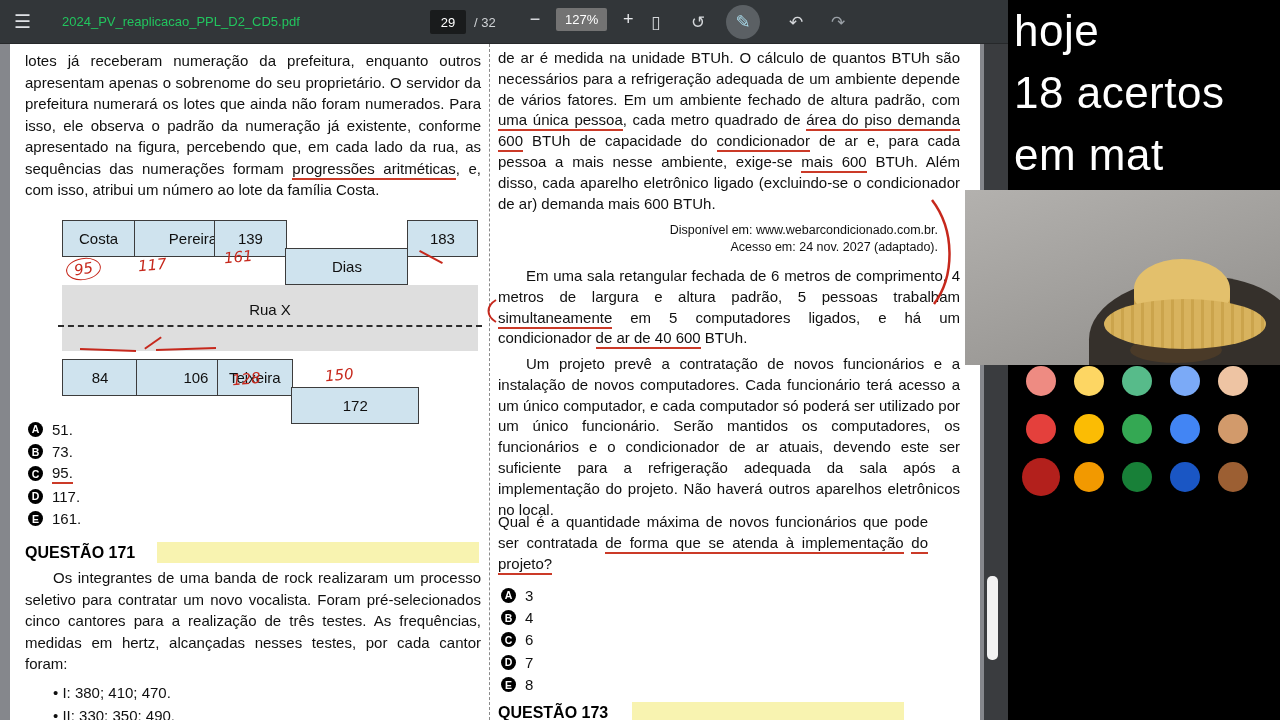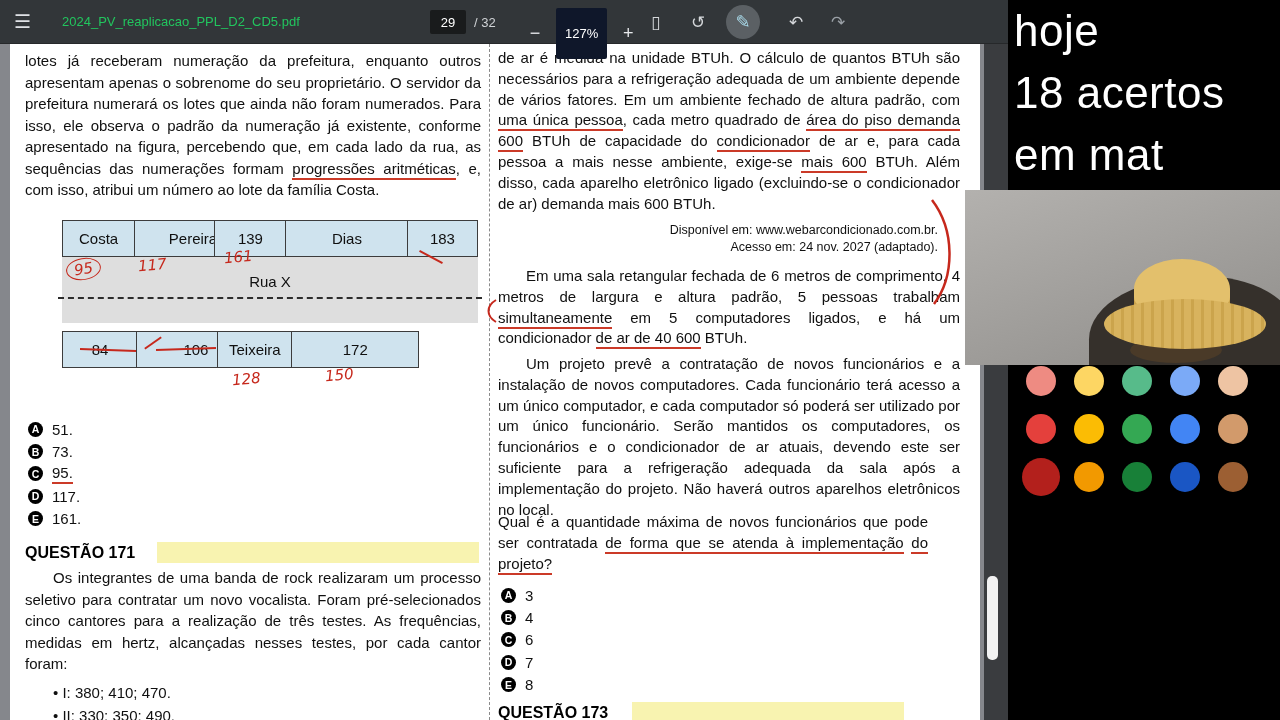--- a/index.html
+++ b/index.html
@@ -16,21 +16,21 @@
     color:#e8eaed; z-index:5;
   }
   .menu-btn { position:absolute; left:14px; top:10px; font-size:19px; color:#dfe1e5; cursor:pointer; }
   .filename { position:absolute; left:62px; top:14px; font-size:13px; color:#22c55e; white-space:nowrap; }
   .page-group { position:absolute; left:430px; top:10px; display:flex; align-items:center; gap:8px; }
   .page-box { width:36px; height:24px; background:#191b1c; color:#fff; font-size:13px;
     display:flex; align-items:center; justify-content:center; border-radius:2px; }
   .page-total { font-size:13px; color:#d0d3d6; }
   .zoom-group { position:absolute; left:524px; top:8px; display:flex; align-items:center; gap:10px; }
   .zoom-btn { font-size:18px; color:#e8eaed; width:22px; text-align:center; cursor:pointer; }
-  .zoom-box { background:#0f172a; padding:18px 9px; font-size:13px; border-radius:2px; color:#fff; }
+  .zoom-box { background:#737373; padding:4px 9px; font-size:13px; border-radius:2px; color:#fff; }
   .tool-icons { position:absolute; left:642px; top:5px; display:flex; align-items:center; gap:14px; height:34px; }
   .ticon { width:28px; height:28px; display:flex; align-items:center; justify-content:center;
     font-size:17px; color:#d5d8db; cursor:pointer; }
   .ticon.active { background:#5b6064; border-radius:50%; width:34px; height:34px; color:#a8d8e8; font-size:18px; }
   .ticon.sp { margin-left:8px; }
   .ticon.dim { color:#9aa0a6; }
 
   
   .page-area { position:absolute; top:44px; left:0; width:984px; height:676px; background:#85878c; }
   .pdf-page { position:absolute; left:10px; top:0; width:970px; height:676px; background:#fff; overflow:hidden; }
@@ -45,21 +45,21 @@
 
   
   .fig { position:absolute; left:37px; top:176px; width:416px; }
   .lot-row { display:flex; }
   .lot-cell { border:1.6px solid #3c3c3c; background:#cfe3ee; height:37px;
     display:flex; align-items:center; justify-content:center; font-size:15px; color:#101010; }
   .lot-cell + .lot-cell { margin-left:-1.6px; }
   .lot-row .lot-cell:nth-child(1){ width:76px; }
   .lot-row .lot-cell:nth-child(2){ width:82px;padding-left:37px; }
   .lot-row .lot-cell:nth-child(3){ width:76px; }
-  .lot-row .lot-cell:nth-child(4){ width:128px; }
+  .lot-row .lot-cell:nth-child(4){ width:128px;margin-top:28px; }
   .lot-row .lot-cell:nth-child(5){ width:74px; }
   .street { background:#dedede; height:66px; position:relative; }
   .street-label { position:absolute; top:16px; width:100%; text-align:center; font-size:15px; color:#101010; }
   .street-dash { position:absolute; top:40px; left:-4px; right:-4px; border-top:2.5px dashed #2c2c2c; }
   .lot-row.bottom { margin-top:8px; }
 
   .stem { position:absolute; left:0; top:348px; font-size:15px; color:#101010; }
   .opts { position:absolute; left:3px; top:374px; }
   .r-opts { position:absolute; left:3px; top:540px; }
   .opt-row { display:flex; align-items:center; height:22.4px; gap:9px; }

